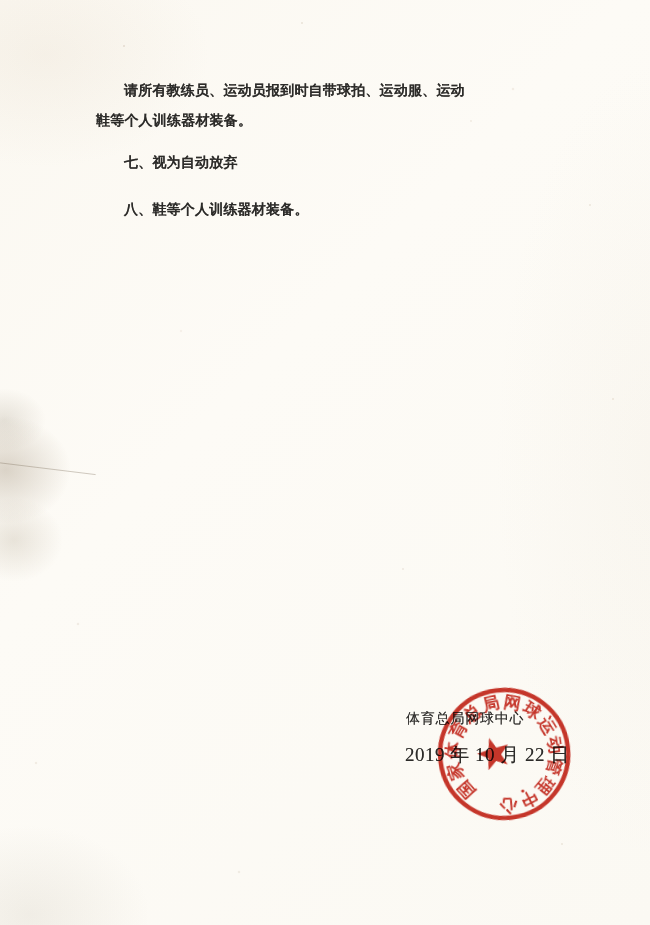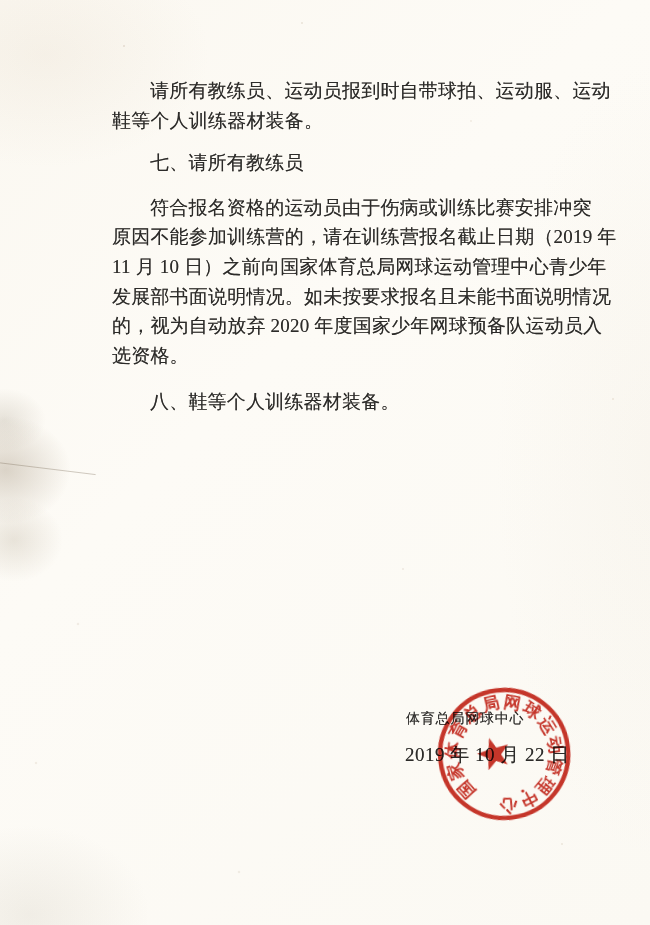--- a/index.html
+++ b/index.html
@@ -46,29 +46,30 @@
       238px 871px 1px 0 rgba(190,170,148,0.30),
       561px 843px 0 0 rgba(190,170,148,0.25),
       35px 762px 1px 0 rgba(190,170,148,0.28),
       612px 398px 0 0 rgba(190,170,148,0.25),
       180px 330px 1px 0 rgba(205,185,160,0.22),
       470px 120px 0 0 rgba(205,185,160,0.22);
   }
 
   .doc {
     position: absolute;
-    left: 112px;
+    left: 96px;
     top: 76px;
     width: 506px;
-    font-size: 19px;
+    font-size: 14px;
     line-height: 29.6px;
     color: #2c2b29;
     letter-spacing: 0.2px;
     text-shadow: 0 0 0.6px rgba(40,38,35,0.55);
     filter: blur(0.22px);
+    font-weight: bold;
   }
 
   .para {
     margin: 0;
     white-space: pre-line;      
     text-indent: 2em;
   }
   .mt13 { margin-top: 13px; }
   .mt15 { margin-top: 15px; }
   .mt17 { margin-top: 17px; }
@@ -110,27 +111,21 @@
 <body>
 
 <div class="paper">
 
   <div class="crease"></div>
   <div class="specks"></div>
 
   <div class="doc">
     <p class="para">请所有教练员、运动员报到时自带球拍、运动服、运动
 鞋等个人训练器材装备。</p>
-    <p class="para mt13">七、请所有教练员</p>
-    <p class="para mt15">符合报名资格的运动员由于伤病或训练比赛安排冲突
-原因不能参加训练营的，请在训练营报名截止日期（2019 年
-11 月 10 日）之前向国家体育总局网球运动管理中心青少年
-发展部书面说明情况。如未按要求报名且未能书面说明情况
-的，视为自动放弃 2020 年度国家少年网球预备队运动员入
-选资格。</p>
+    <p class="para mt13">七、视为自动放弃</p>
     <p class="para mt17">八、鞋等个人训练器材装备。</p>
   </div>
 
   <div class="sig-org">体育总局网球中心</div>
 
   <div class="sig-date">2019 年 10 月 22 日</div>
 
   <svg class="seal" viewBox="0 0 140 140">
     <circle cx="70" cy="71" r="64" fill="none" stroke="#c4271c" stroke-width="4.5"></circle>
     <path id="sealArc" d="M 38.6 104.6 A 46 46 0 1 1 58.1 115.4" fill="none"></path>

